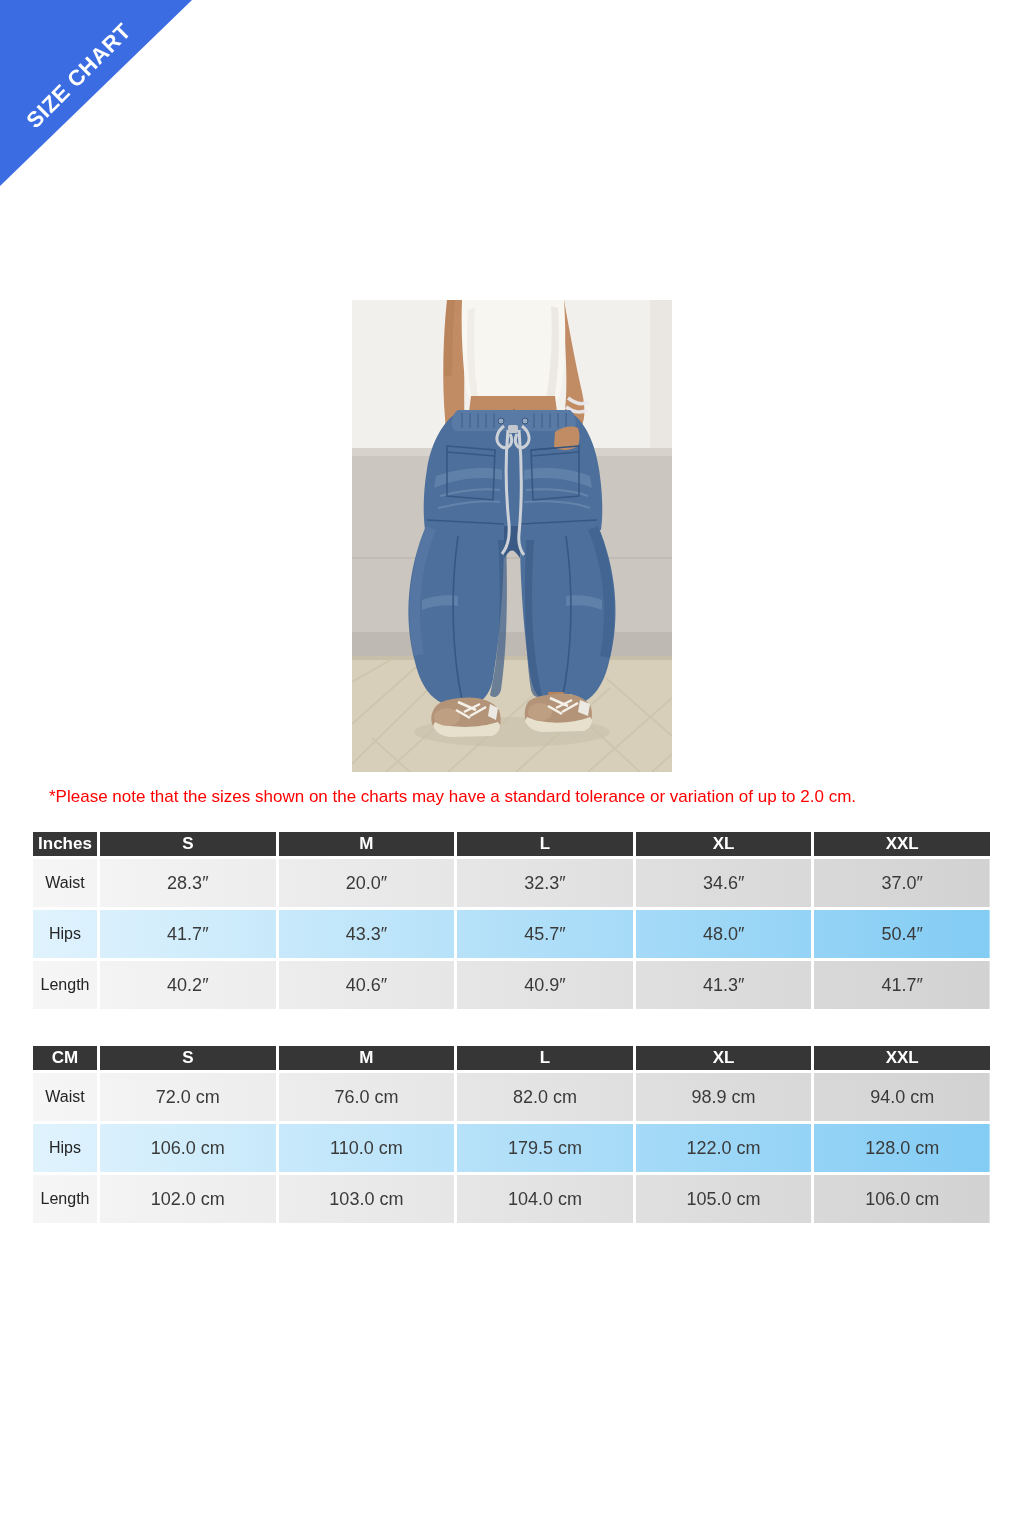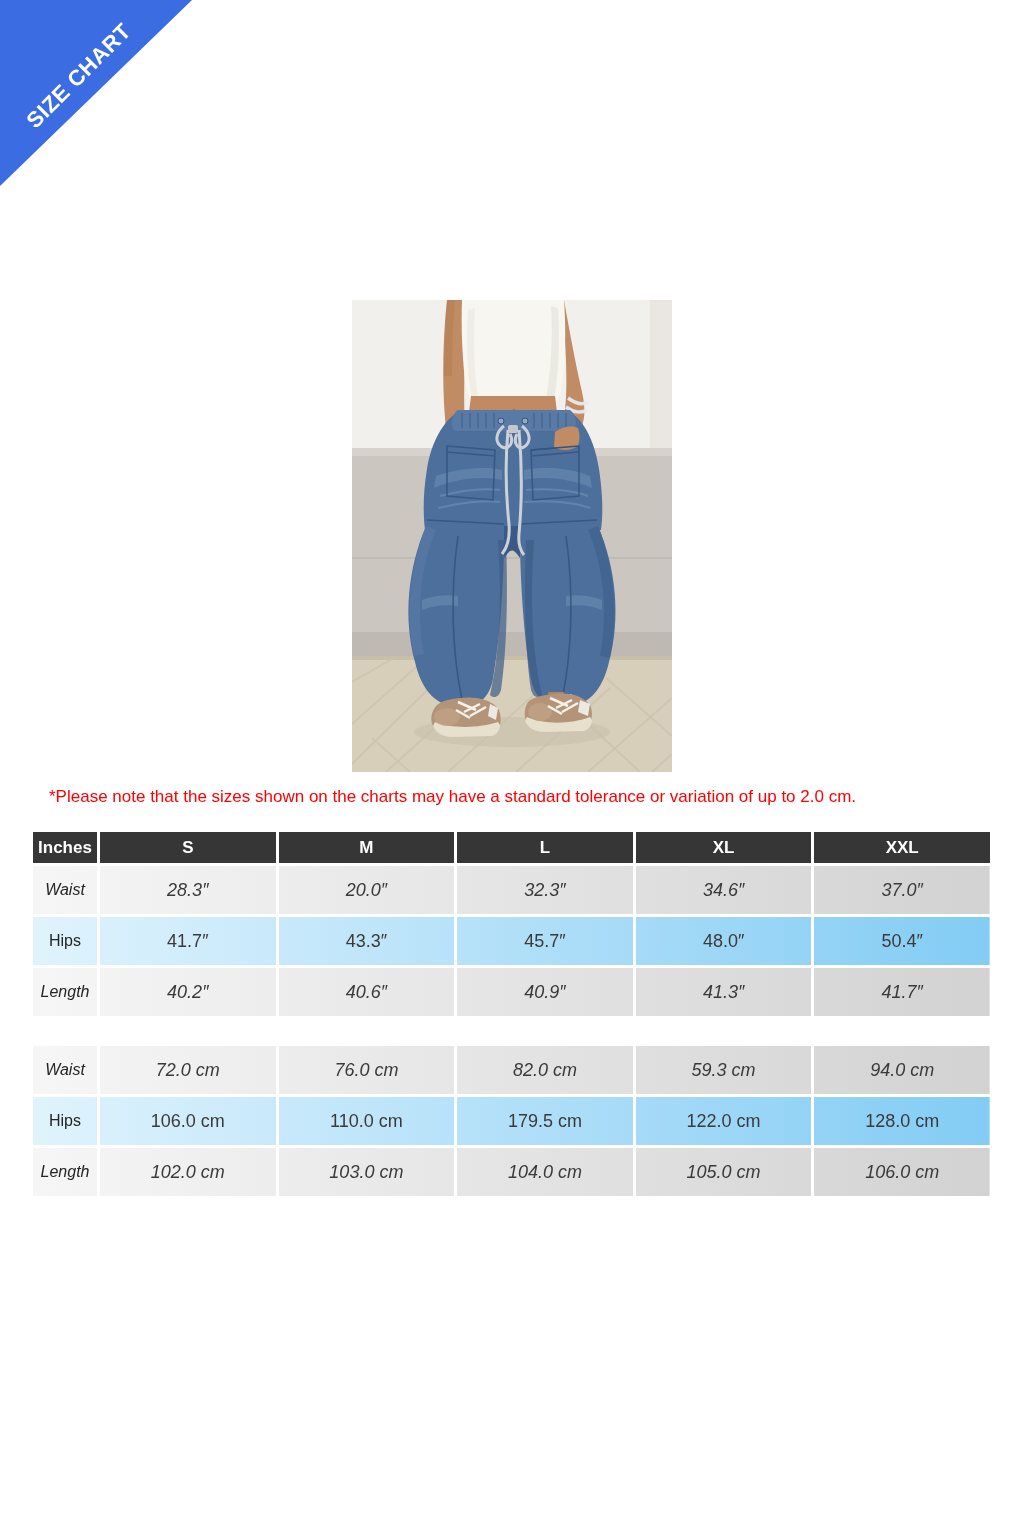--- a/index.html
+++ b/index.html
@@ -30,29 +30,29 @@
   table.size-table{
     position:absolute;left:30px;width:963px;
     border-collapse:separate;border-spacing:3px;table-layout:fixed;
     background:#ffffff;
   }
   table.size-table.t-inches{top:829px;}
   table.size-table.t-cm{top:1043px;}
   .size-table col.col-label{width:64px;}
   .size-table th{
     background:#363636;color:#ffffff;
-    font-size:17px;font-weight:bold;height:31px;
+    font-size:17px;font-weight:bold;height:24px;
     text-align:center;vertical-align:middle;padding:0;
   }
   .size-table td{
     height:48px;text-align:center;vertical-align:middle;padding:0;
     font-size:18px;color:#3a3a3a;background:transparent;
   }
   .size-table td.row-label{font-size:16px;color:#242424;}
-  .size-table tr.row-gray{background-image:linear-gradient(to right,#f6f6f6,#d2d2d2);font-style:italic;}
+  .size-table tr.row-gray{background-image:linear-gradient(to right,#f6f6f6,#d2d2d2);}
   .size-table tr.row-blue{background-image:linear-gradient(to right,#e0f3fd,#83ccf4);border-radius:24px;}
 </style>
 </head>
 <body>
 
 <div class="page">
 
   <div class="ribbon">
     <span class="ribbon-label">SIZE CHART</span>
   </div>
@@ -259,26 +259,34 @@
   <table class="size-table t-cm">
     <colgroup>
         <col class="col-label">
         <col>
         <col>
         <col>
         <col>
         <col>
       </colgroup>
     <tbody>
+      <tr>
+        <th>CM</th>
+        <th>S</th>
+        <th>M</th>
+        <th>L</th>
+        <th>XL</th>
+        <th>XXL</th>
+      </tr>
       <tr class="row-gray">
         <td class="row-label">Waist</td>
         <td>72.0 cm</td>
         <td>76.0 cm</td>
         <td>82.0 cm</td>
-        <td>59.3 cm</td>
+        <td>98.9 cm</td>
         <td>94.0 cm</td>
       </tr>
       <tr class="row-blue">
         <td class="row-label">Hips</td>
         <td>106.0 cm</td>
         <td>110.0 cm</td>
         <td>179.5 cm</td>
         <td>122.0 cm</td>
         <td>128.0 cm</td>
       </tr>

